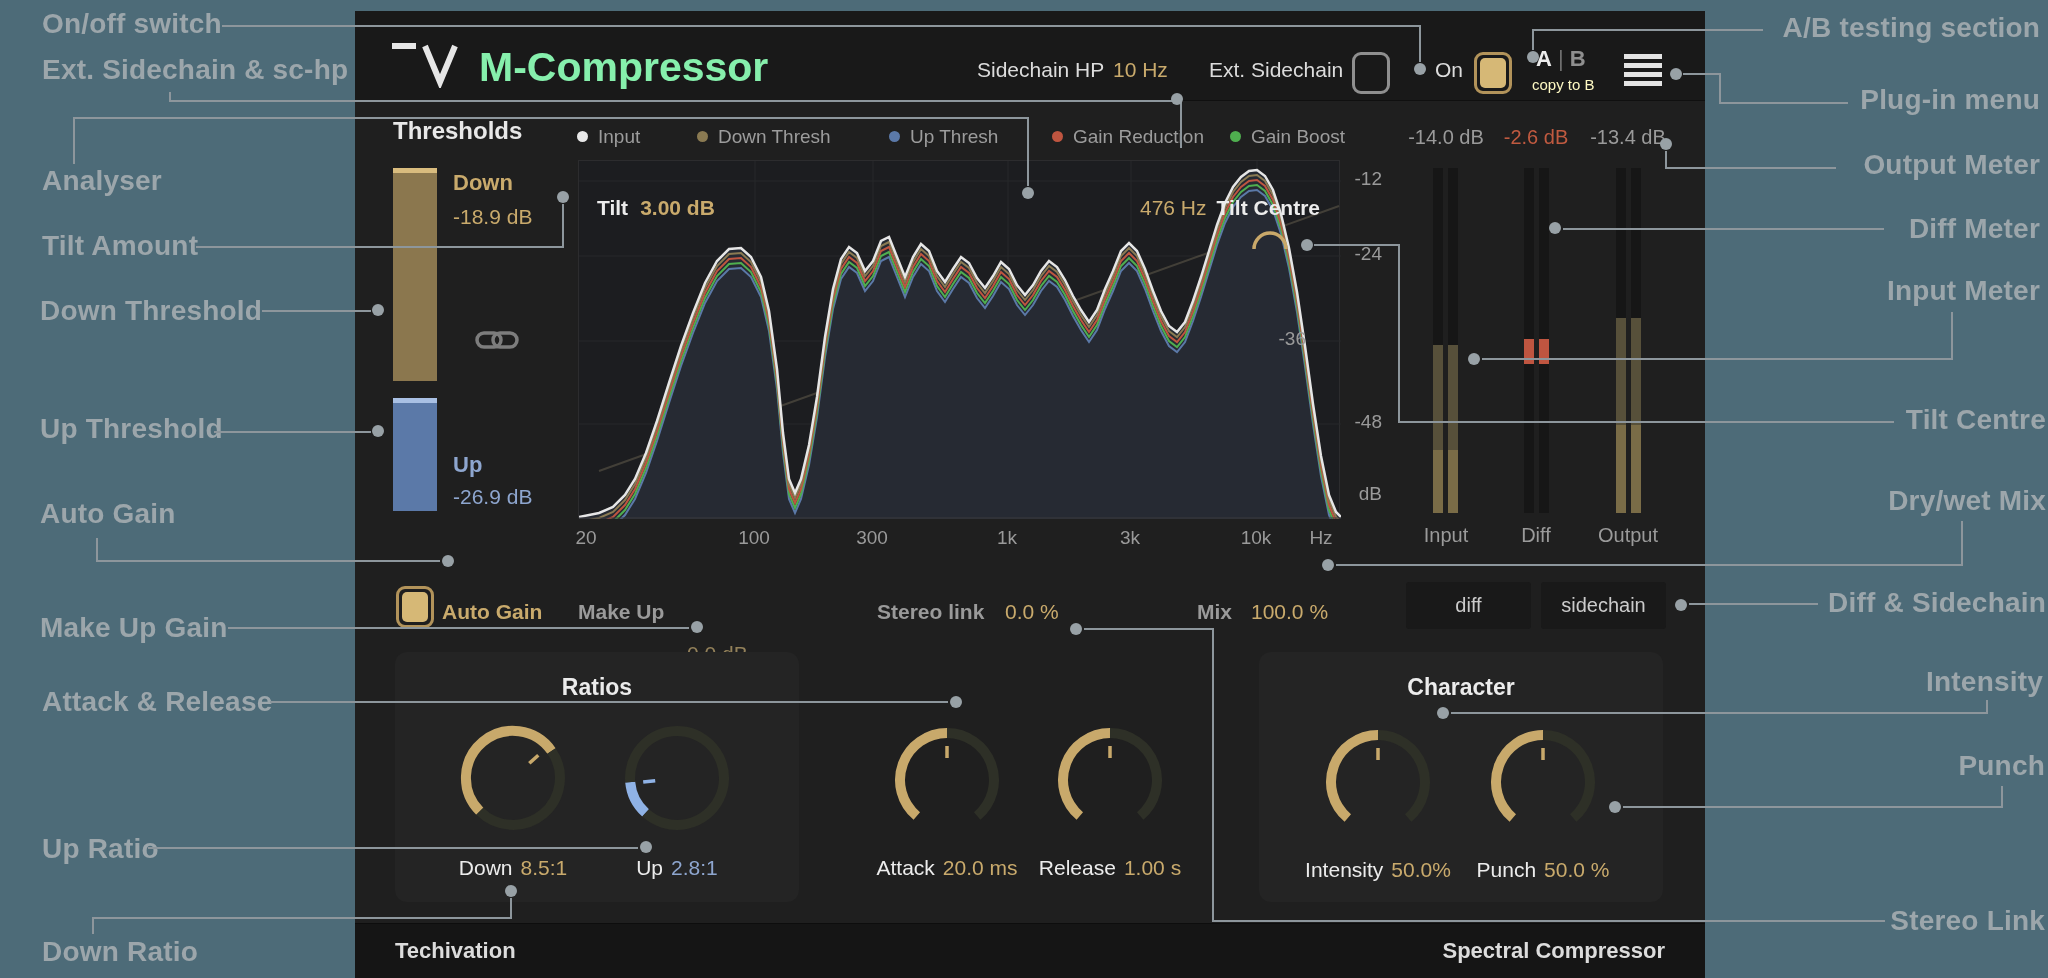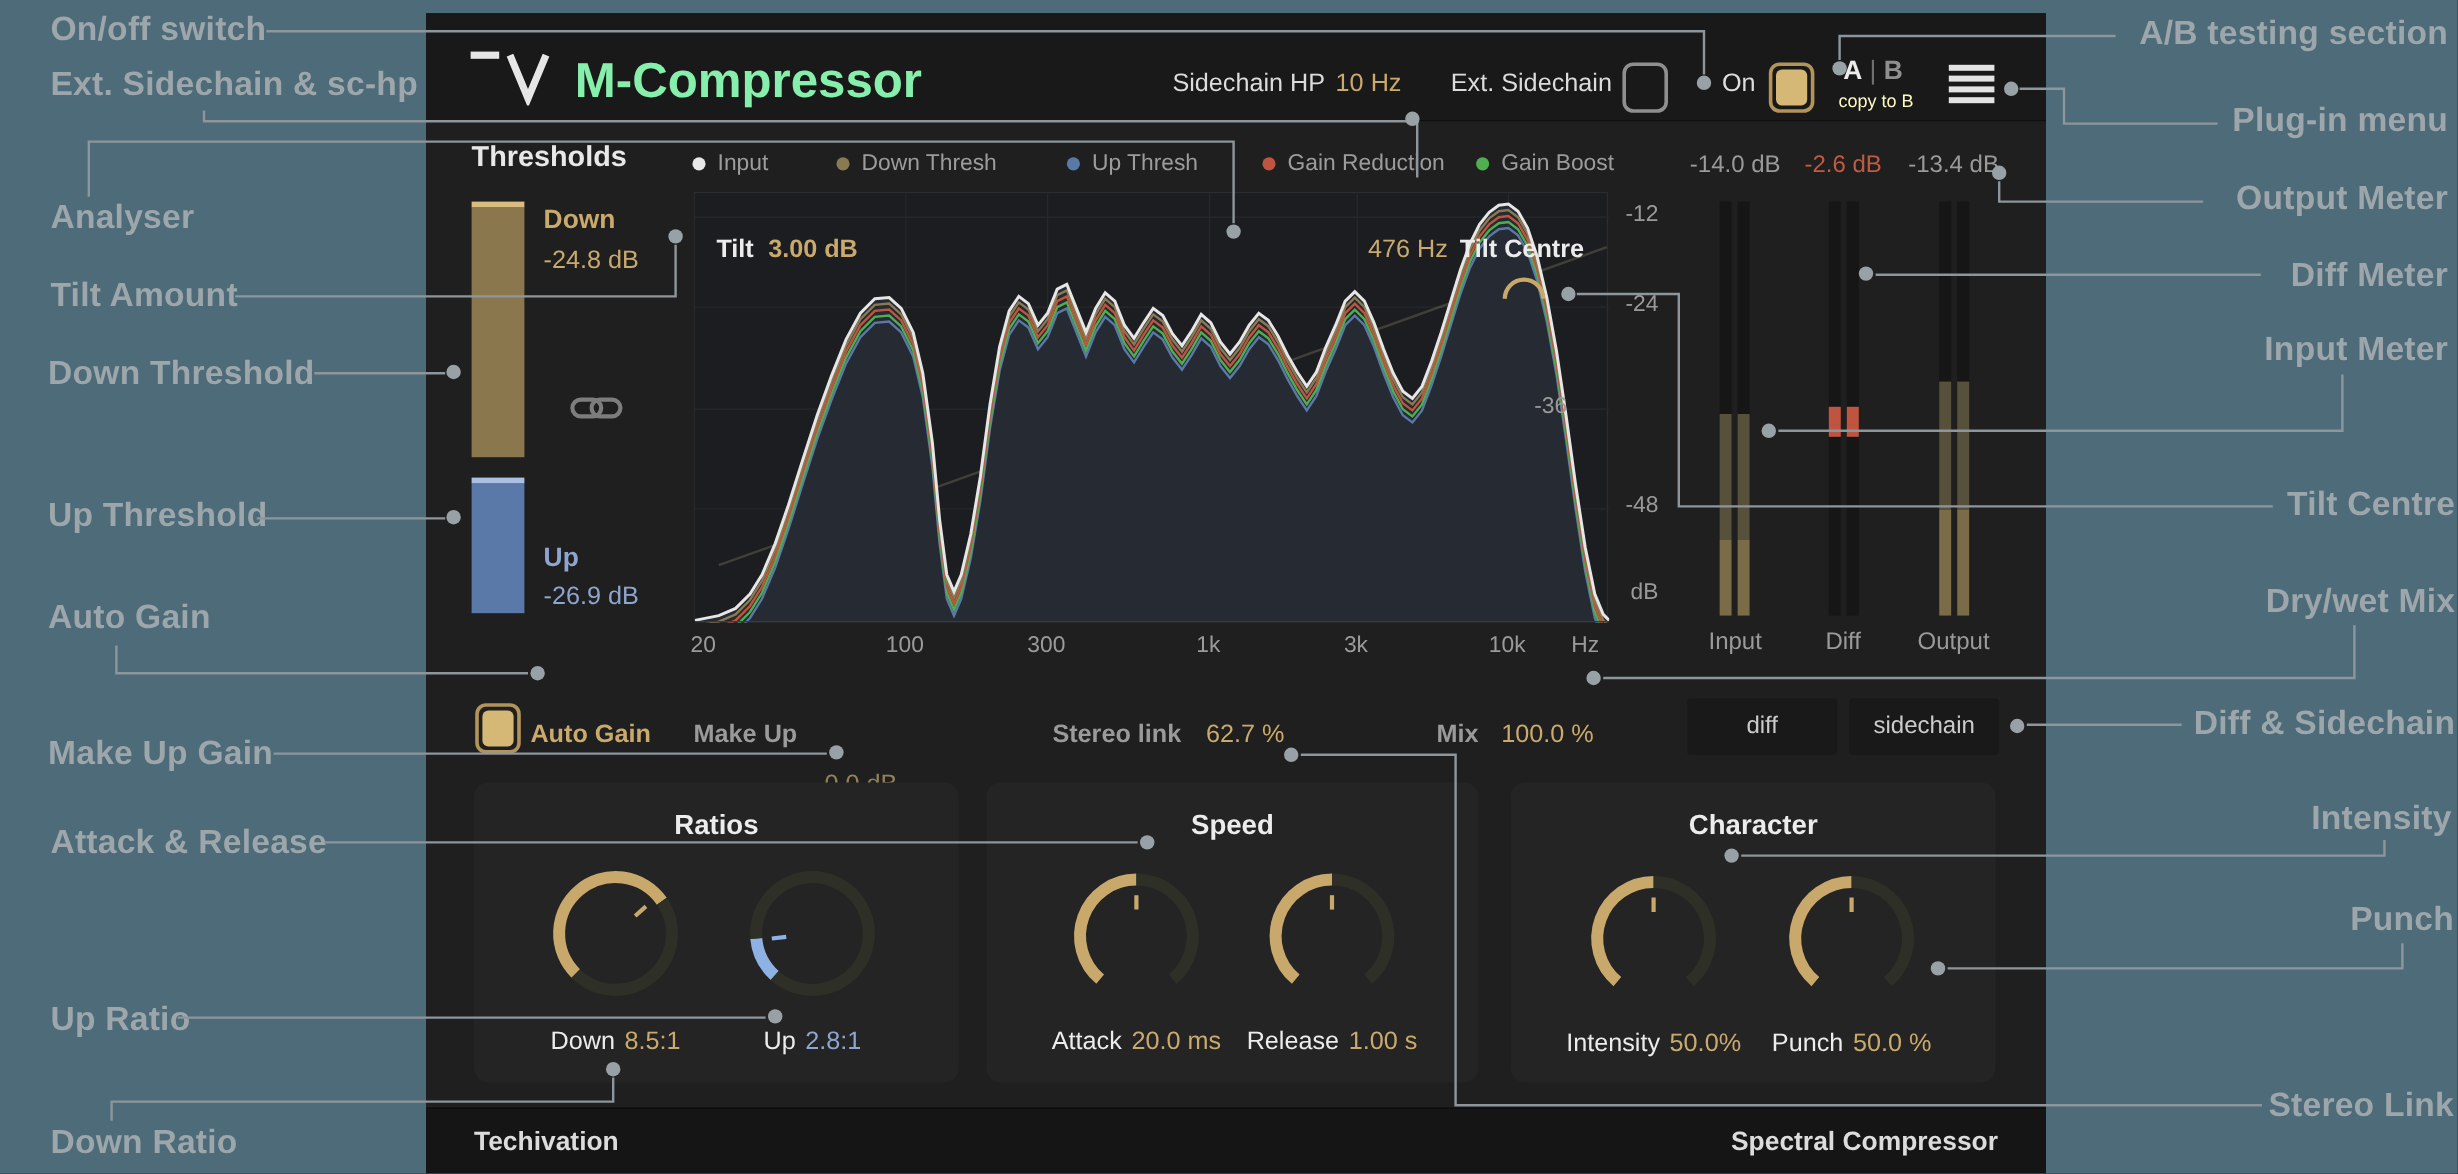--- a/index.html
+++ b/index.html
@@ -99,21 +99,21 @@
   </div>
 
   <div id="thresholds-heading">Thresholds</div>
 
   <div style="position:absolute;left:393px;top:168px;width:44px;height:5px;background:#d9bc7e"></div>
   <div style="position:absolute;left:393px;top:173px;width:44px;height:208px;background:#8b774e"></div>
   <div style="position:absolute;left:393px;top:398px;width:44px;height:5px;background:#a9c0e4"></div>
   <div style="position:absolute;left:393px;top:403px;width:44px;height:108px;background:#5b79a8"></div>
 
   <div class="thr-label gold" style="left:453px;top:170px">Down</div>
-  <div class="thr-value gold" style="left:453px;top:205px">-24.8 dB</div>
+  <div class="thr-value gold" style="left:453px;top:205px">-18.9 dB</div>
   <svg style="position:absolute;left:474px;top:327px" width="46" height="26">
     <rect x="3" y="6" width="24" height="14" rx="7" fill="none" stroke="#7d7d7d" stroke-width="3.5"></rect>
     <rect x="19" y="6" width="24" height="14" rx="7" fill="none" stroke="#7d7d7d" stroke-width="3.5"></rect>
   </svg>
   <div class="thr-label bluet" style="left:453px;top:452px">Up</div>
   <div class="thr-value bluet" style="left:453px;top:485px">-26.9 dB</div>
 
   <div class="legend-dot" style="left:577px;top:131px;background:#e8e8e8"></div>
   <div class="legend-label" style="left:598px;top:126px">Input</div>
   <div class="legend-dot" style="left:697px;top:131px;background:#8a7a52"></div>
@@ -192,31 +192,28 @@
   <div class="meter-label" style="left:1486px;top:524px">Diff</div>
   <div class="meter-label" style="left:1578px;top:524px">Output</div>
 
   <div class="toggle-on" style="left:396px;top:586px">
       <div class="fill"></div>
     </div>
   <div class="ctl gold" style="left:442px;top:600px;font-weight:700">Auto Gain</div>
   <div class="ctl grayt" style="left:578px;top:600px;font-weight:700">Make Up</div>
   <div class="ctl dimgold" style="left:687px;top:600px">0.0 dB</div>
   <div class="ctl grayt" style="left:877px;top:600px;font-weight:700">Stereo link</div>
-  <div class="ctl gold" style="left:1005px;top:600px">62.7 %</div>
+  <div class="ctl gold" style="left:1005px;top:600px">0.0 %</div>
   <div class="ctl grayt" style="left:1197px;top:600px;font-weight:700">Mix</div>
   <div class="ctl gold" style="left:1251px;top:600px">100.0 %</div>
   <div class="btn" style="left:1406px;top:582px">diff</div>
   <div class="btn" style="left:1541px;top:582px">sidechain</div>
 
   <div class="panel" style="left:395px;width:404px">
     <div class="panel-title">Ratios</div>
-  </div>
-  <div class="panel" style="left:822px;width:410px">
-    <div class="panel-title">Speed</div>
   </div>
   <div class="panel" style="left:1259px;width:404px">
     <div class="panel-title">Character</div>
   </div>
 
   <svg class="knob" style="left:458px;top:723px">
     <path d="M 21.8,88.2 A47,47 0 1 1 93.5,28.0" fill="none" stroke="#c8a96b" stroke-width="10"></path>
     <path d="M 93.5,28.0 A47,47 0 0 1 21.8,88.2" fill="none" stroke="#2e3027" stroke-width="10"></path>
     <line x1="71.3" y1="40.3" x2="80.3" y2="32.3" stroke="#c8a96b" stroke-width="3.5"></line>
   </svg>

